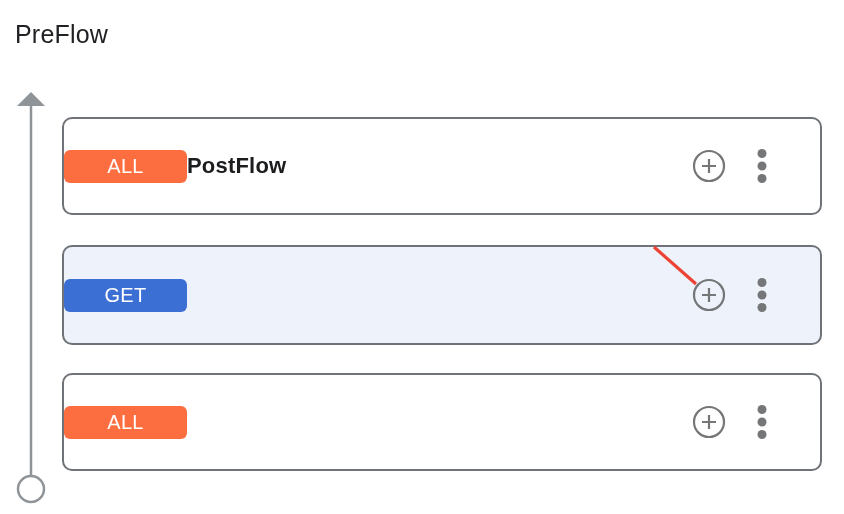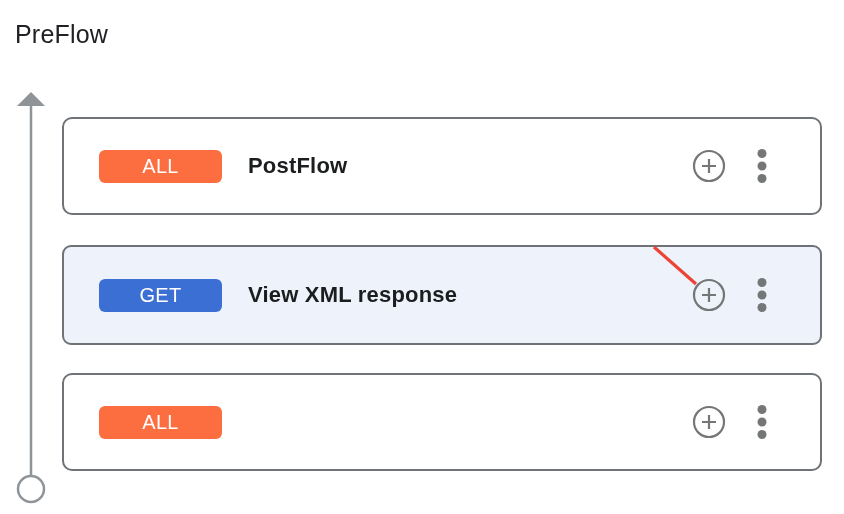--- a/index.html
+++ b/index.html
@@ -27,35 +27,33 @@
     border: 2px solid #6F7377;
     border-radius: 10px;
     display: flex;
     align-items: center;
     cursor: pointer;
   }
   .card-1 { top: 117px; height: 98px; }
   .card-2 { top: 245px; height: 100px; }
   .card-3 { top: 373px; height: 98px; }
   .method-badge {
-    margin-left: 35px;
     width: 123px;
     height: 33px;
     border-radius: 6px;
     display: flex;
     align-items: center;
     justify-content: center;
     color: #ffffff;
     font-size: 20px;
     font-weight: 500;
     letter-spacing: 0.3px;
     flex: 0 0 auto;
   }
   .flow-name {
-    margin-left: 26px;
     font-size: 22px;
     font-weight: 700;
     color: #1c1d1f;
     letter-spacing: 0.2px;
   }
   .icon-btn {
     position: absolute;
     top: 50%;
     transform: translateY(-50%);
     background: none;
@@ -109,23 +107,22 @@
     </button>
     <button class="icon-btn menu-btn">
       <svg width="14" height="34" viewBox="0 0 14 34">
         <circle cx="7" cy="4.5" r="4.5" fill="#747678"></circle>
         <circle cx="7" cy="17" r="4.5" fill="#747678"></circle>
         <circle cx="7" cy="29.5" r="4.5" fill="#747678"></circle>
       </svg>
     </button>
   </div>
 
-  <div class="flow-card card-2" style="background-color: rgb(237, 242, 251); border-radius: 9px;">
+  <div class="flow-card card-2" style="background-color: rgb(237, 242, 251);">
     <div class="method-badge" style="background-color: rgb(60, 111, 212);">GET</div>
-    <div class="flow-name">View XML response</div>
     <button class="icon-btn add-step-btn">
       <svg width="34" height="34" viewBox="0 0 34 34">
         <circle cx="17" cy="17" r="15" fill="none" stroke="#747678" stroke-width="2.2"></circle>
         <path d="M17 10 V24 M10 17 H24" stroke="#747678" stroke-width="2.2" fill="none"></path>
       </svg>
     </button>
     <button class="icon-btn menu-btn">
       <svg width="14" height="34" viewBox="0 0 14 34">
         <circle cx="7" cy="4.5" r="4.5" fill="#747678"></circle>
         <circle cx="7" cy="17" r="4.5" fill="#747678"></circle>

